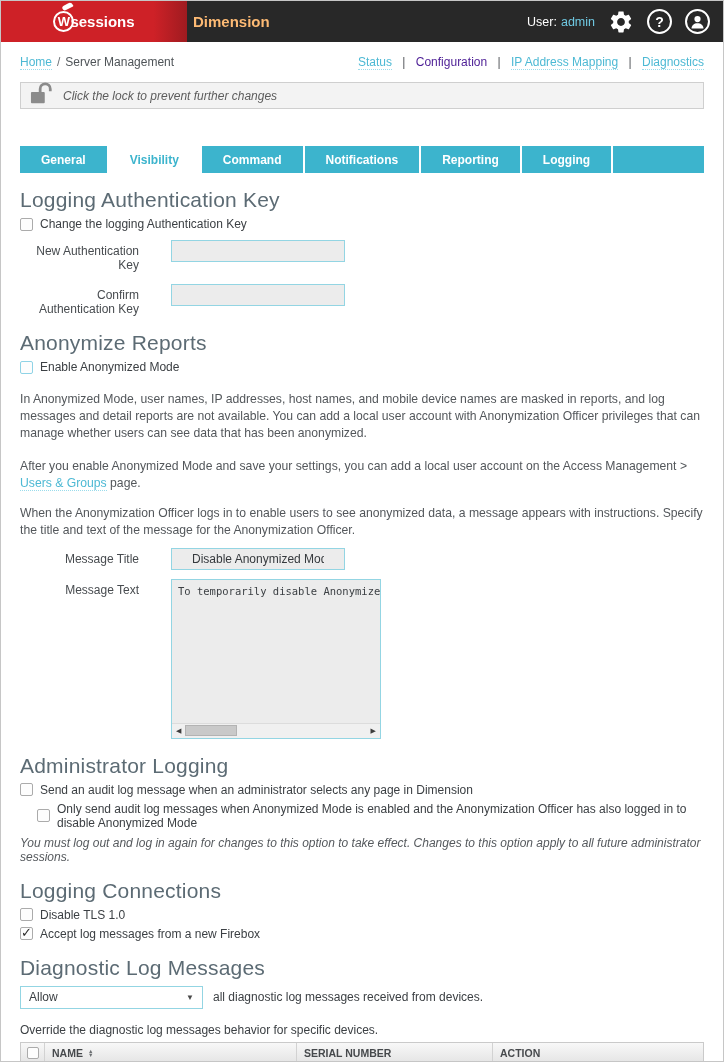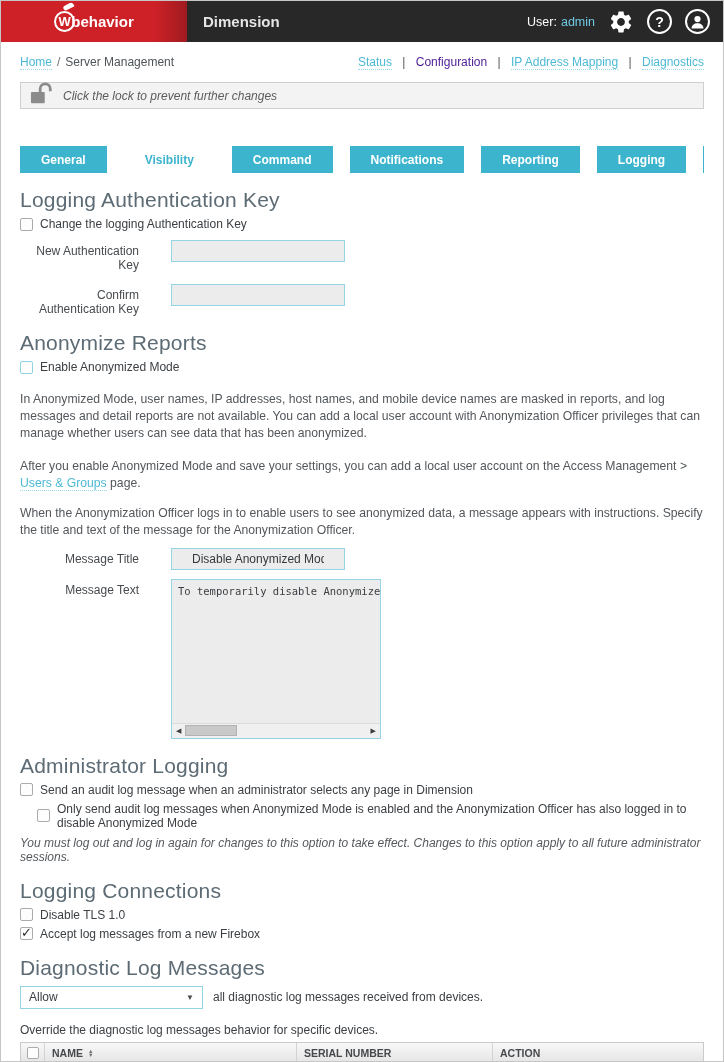--- a/index.html
+++ b/index.html
@@ -6,40 +6,40 @@
   html,body { background:#fff; }
   body { font-family:"Liberation Sans", sans-serif; width:724px; height:1062px; position:relative; }
   .frame { width:724px; height:1062px; border:1px solid #c6c6c6; background:#fff; overflow:hidden; }
 
   
   .topbar { height:41px; background:#282828; display:flex; align-items:center; }
   .logo-block { width:186px; height:41px; background:linear-gradient(90deg,#ce2127 0%, #ce2127 82%, #9f1b20 100%); display:flex; align-items:center; justify-content:center; position:relative; }
   .logo { color:#fff; font-size:15px; font-weight:bold; display:flex; align-items:center; position:relative; }
   .logo .w-circle { display:inline-flex; align-items:center; justify-content:center; width:21px; height:21px; border:2px solid #fff; border-radius:50%; font-size:13px; margin-right:-4px; }
   .logo .flame { position:absolute; top:-7px; left:9px; width:11px; height:5px; background:#fff; border-radius:4px 6px 1px 4px; transform:rotate(-28deg); }
-  .app-title { color:#e5e5e5; font-size:15px; font-weight:bold; margin-left:16px; }
+  .app-title { color:#fdba74; font-size:15px; font-weight:bold; margin-left:6px; }
   .topbar-right { margin-left:auto; display:flex; align-items:center; gap:13px; padding-right:13px; }
   .user-chip { font-size:12.5px; color:#fff; }
   .user-chip .uname { color:#6fc9e2; margin-left:4px; }
   .hicon { width:26px; height:26px; display:flex; align-items:center; justify-content:center; cursor:pointer; }
   .circ-icon { width:25px; height:25px; border:2px solid #fff; border-radius:50%; color:#fff; display:flex; align-items:center; justify-content:center; font-size:14px; font-weight:bold; overflow:hidden; }
 
   
   .crumb-row { display:flex; justify-content:space-between; align-items:center; padding:13px 19px 8px 19px; font-size:12px; color:#4f5458; }
   .link { color:#4db9d4; text-decoration:none; border-bottom:1px dotted #9adcec; cursor:pointer; }
   .crumb-sep { margin:0 5px; color:#6e7377; }
   .nav-sep { margin:0 7px; color:#55595d; }
   .nav-current { color:#4c1d95; }
 
   
   .lock-bar { margin:5px 19px 0 19px; height:27px; background:#f3f3f3; border:1px solid #cfcfcf; display:flex; align-items:center; padding:0 9px; gap:9px; }
   .lock-text { font-size:12px; font-style:italic; color:#5c5c5c; }
 
   
-  .tabs { margin:37px 19px 0 19px; display:flex; height:27px; gap:17px; }
+  .tabs { margin:37px 19px 0 19px; display:flex; height:27px; gap:2px; }
   .tab { background:#3cb4cd; color:#fff; font-size:12px; font-weight:bold; display:flex; align-items:center; padding:0 21px; cursor:pointer; }
   .tab.active { background:#fff; color:#3cb4cd; }
   .tab-filler { flex:1; background:#3cb4cd; }
 
   
   .content { padding:0 19px; }
   h2.sect { font-size:21px; font-weight:400; color:#5c6b74; margin-top:15px; letter-spacing:0.2px; }
   .s2 { margin-top:23px; } .s3 { margin-top:21px; } .s4 { margin-top:17px; } .s5 { margin-top:17px; }
 
   .cb-row { display:flex; align-items:center; gap:7px; margin-top:5px; font-size:12px; color:#3c4044; }
@@ -93,21 +93,21 @@
 </head>
 <body>
 
 <div class="frame">
 
   <div class="topbar">
     <div class="logo-block">
       <div class="logo">
         <span class="flame"></span>
         <span class="w-circle">W</span>
-          <span>behavior</span>
+          <span>sessions</span>
       </div>
     </div>
     <div class="app-title">Dimension</div>
     <div class="topbar-right">
       <div class="user-chip">
         <span>User:</span><span class="uname">admin</span>
       </div>
       <div class="hicon">
         <svg width="26" height="26" viewBox="0 0 24 24">
             <path fill="#ffffff" d="M19.14,12.94c0.04-0.3,0.06-0.61,0.06-0.94c0-0.32-0.02-0.64-0.07-0.94l2.03-1.58c0.18-0.14,0.23-0.41,0.12-0.61l-1.92-3.32c-0.12-0.22-0.37-0.29-0.59-0.22l-2.39,0.96c-0.5-0.38-1.03-0.7-1.62-0.94L14.4,2.81c-0.04-0.24-0.24-0.41-0.48-0.41h-3.84c-0.24,0-0.43,0.17-0.47,0.41L9.25,5.35C8.66,5.59,8.12,5.92,7.63,6.29L5.24,5.33c-0.22-0.08-0.47,0-0.59,0.22L2.74,8.87C2.62,9.08,2.66,9.34,2.86,9.48l2.03,1.58C4.84,11.36,4.8,11.69,4.8,12s0.02,0.64,0.07,0.94l-2.03,1.58c-0.18,0.14-0.23,0.41-0.12,0.61l1.92,3.32c0.12,0.22,0.37,0.29,0.59,0.22l2.39-0.96c0.5,0.38,1.03,0.7,1.62,0.94l0.36,2.54c0.05,0.24,0.24,0.41,0.48,0.41h3.84c0.24,0,0.44-0.17,0.47-0.41l0.36-2.54c0.59-0.24,1.13-0.56,1.62-0.94l2.39,0.96c0.22,0.08,0.47,0,0.59-0.22l1.92-3.32c0.12-0.22,0.07-0.47-0.12-0.61L19.14,12.94z M12,15.6c-1.98,0-3.6-1.62-3.6-3.6s1.62-3.6,3.6-3.6s3.6,1.62,3.6,3.6S13.98,15.6,12,15.6z"></path>

